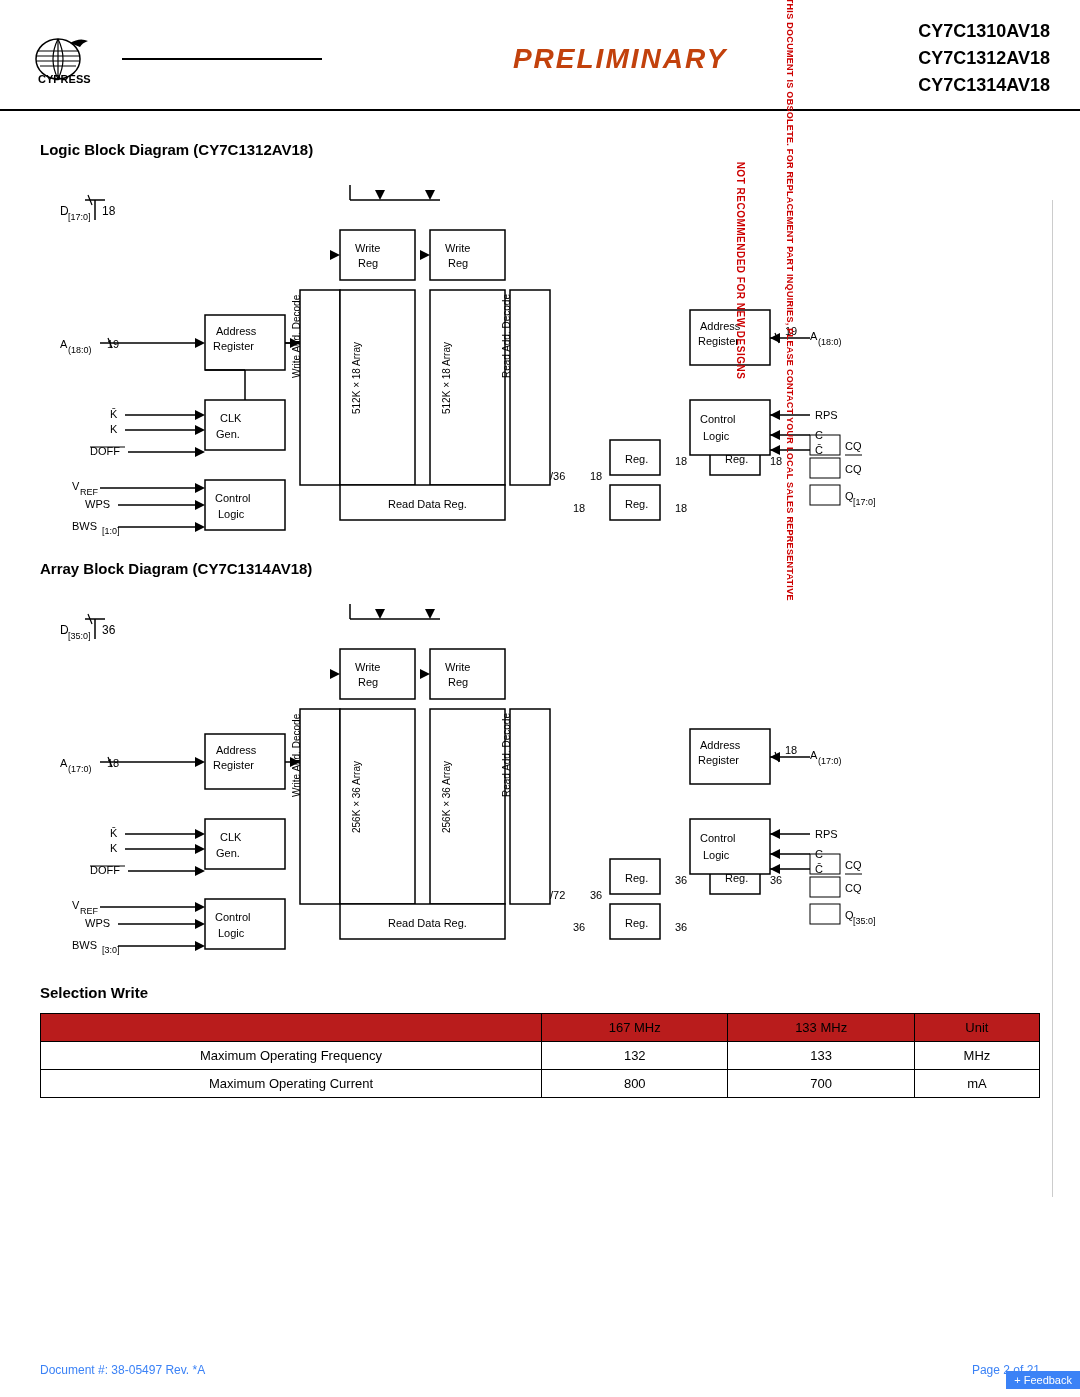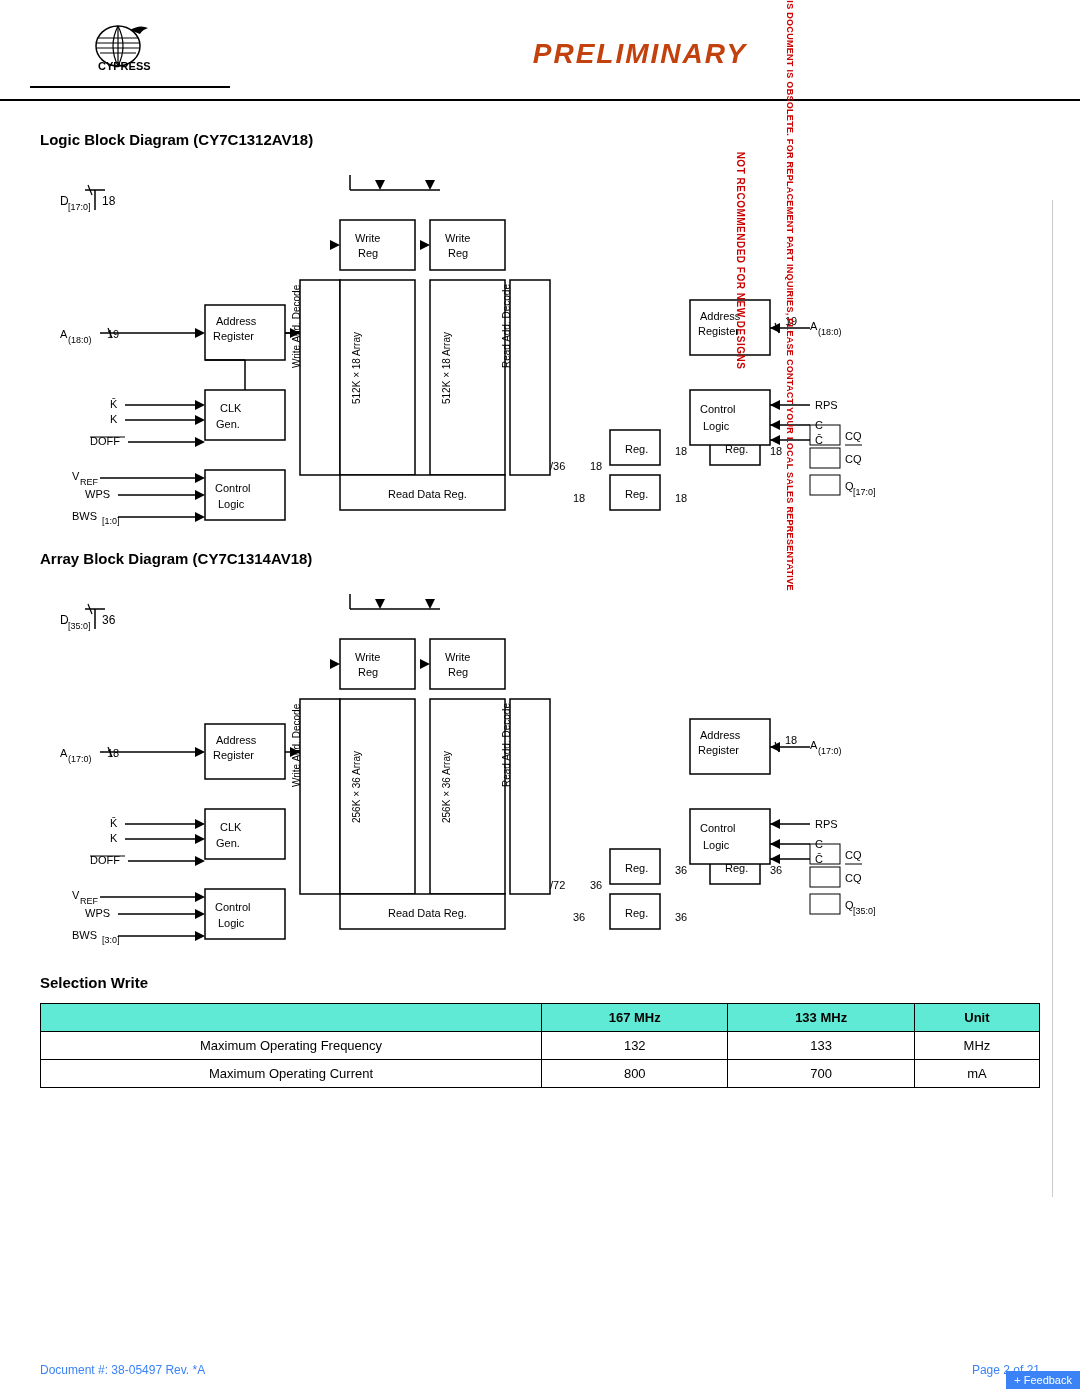--- a/index.html
+++ b/index.html
@@ -18,21 +18,20 @@
       display: flex;
       align-items: center;
       padding: 18px 30px 10px 30px;
       border-bottom: 2px solid #000;
       position: relative;
     }
     .logo-area {
       display: flex;
       align-items: center;
       gap: 12px;
-      flex-direction: column;
     }
     .header-title-center {
       flex: 1;
       text-align: center;
     }
     .preliminary-text {
       font-size: 28px;
       font-weight: bold;
       font-style: italic;
       color: #c2410c;
@@ -81,22 +80,22 @@
       margin-top: 10px;
       font-size: 13px;
     }
     .selection-guide table th,
     .selection-guide table td {
       border: 1px solid #000;
       padding: 6px 12px;
       text-align: center;
     }
     .selection-guide table th {
-      font-weight: bold;
-      background: #5eead4;
+      font-weight: normal;
+      background: #b91c1c;
     }
     .selection-guide table td:first-child {
       text-align: center;
     }
 
     
     .footer {
       position: absolute;
       bottom: 20px;
       left: 40px;
@@ -148,20 +147,25 @@
 
     <svg width="200" height="4">
       <line x1="0" y1="2" x2="200" y2="2" stroke="#000" stroke-width="2"></line>
     </svg>
   </div>
 
   <div class="header-title-center">
     <span class="preliminary-text">PRELIMINARY</span>
   </div>
 
+  <div class="header-title-right">
+    <div>CY7C1310AV18</div>
+    <div>CY7C1312AV18</div>
+    <div>CY7C1314AV18</div>
+  </div>
 </div>
 
 <div class="main-content" style="position:relative;">
 
   <div style="position:absolute; right:0; top:0; bottom:0; width:30px; overflow:visible; z-index:10;">
     <div style="position:absolute; right:-10px; top:50%; transform:rotate(90deg) translateX(-50%); transform-origin:center center; white-space:nowrap; font-size:10px; font-weight:bold; color:#cc0000; letter-spacing:0.5px; text-align:center; width:700px;">
       <div>NOT RECOMMENDED FOR NEW DESIGNS</div>
     </div>
     <div style="position:absolute; right:-175px; top:50%; transform:rotate(90deg) translateX(-50%) translateY(15px); transform-origin:center center; white-space:nowrap; font-size:9px; font-weight:bold; color:#cc0000; letter-spacing:0.3px; text-align:center; width:900px;">ONE OR MORE ORDERABLE PARTS ASSOCIATED WITH THIS DOCUMENT IS OBSOLETE. FOR REPLACEMENT PART INQUIRIES, PLEASE CONTACT YOUR LOCAL SALES REPRESENTATIVE</div>
   </div>

